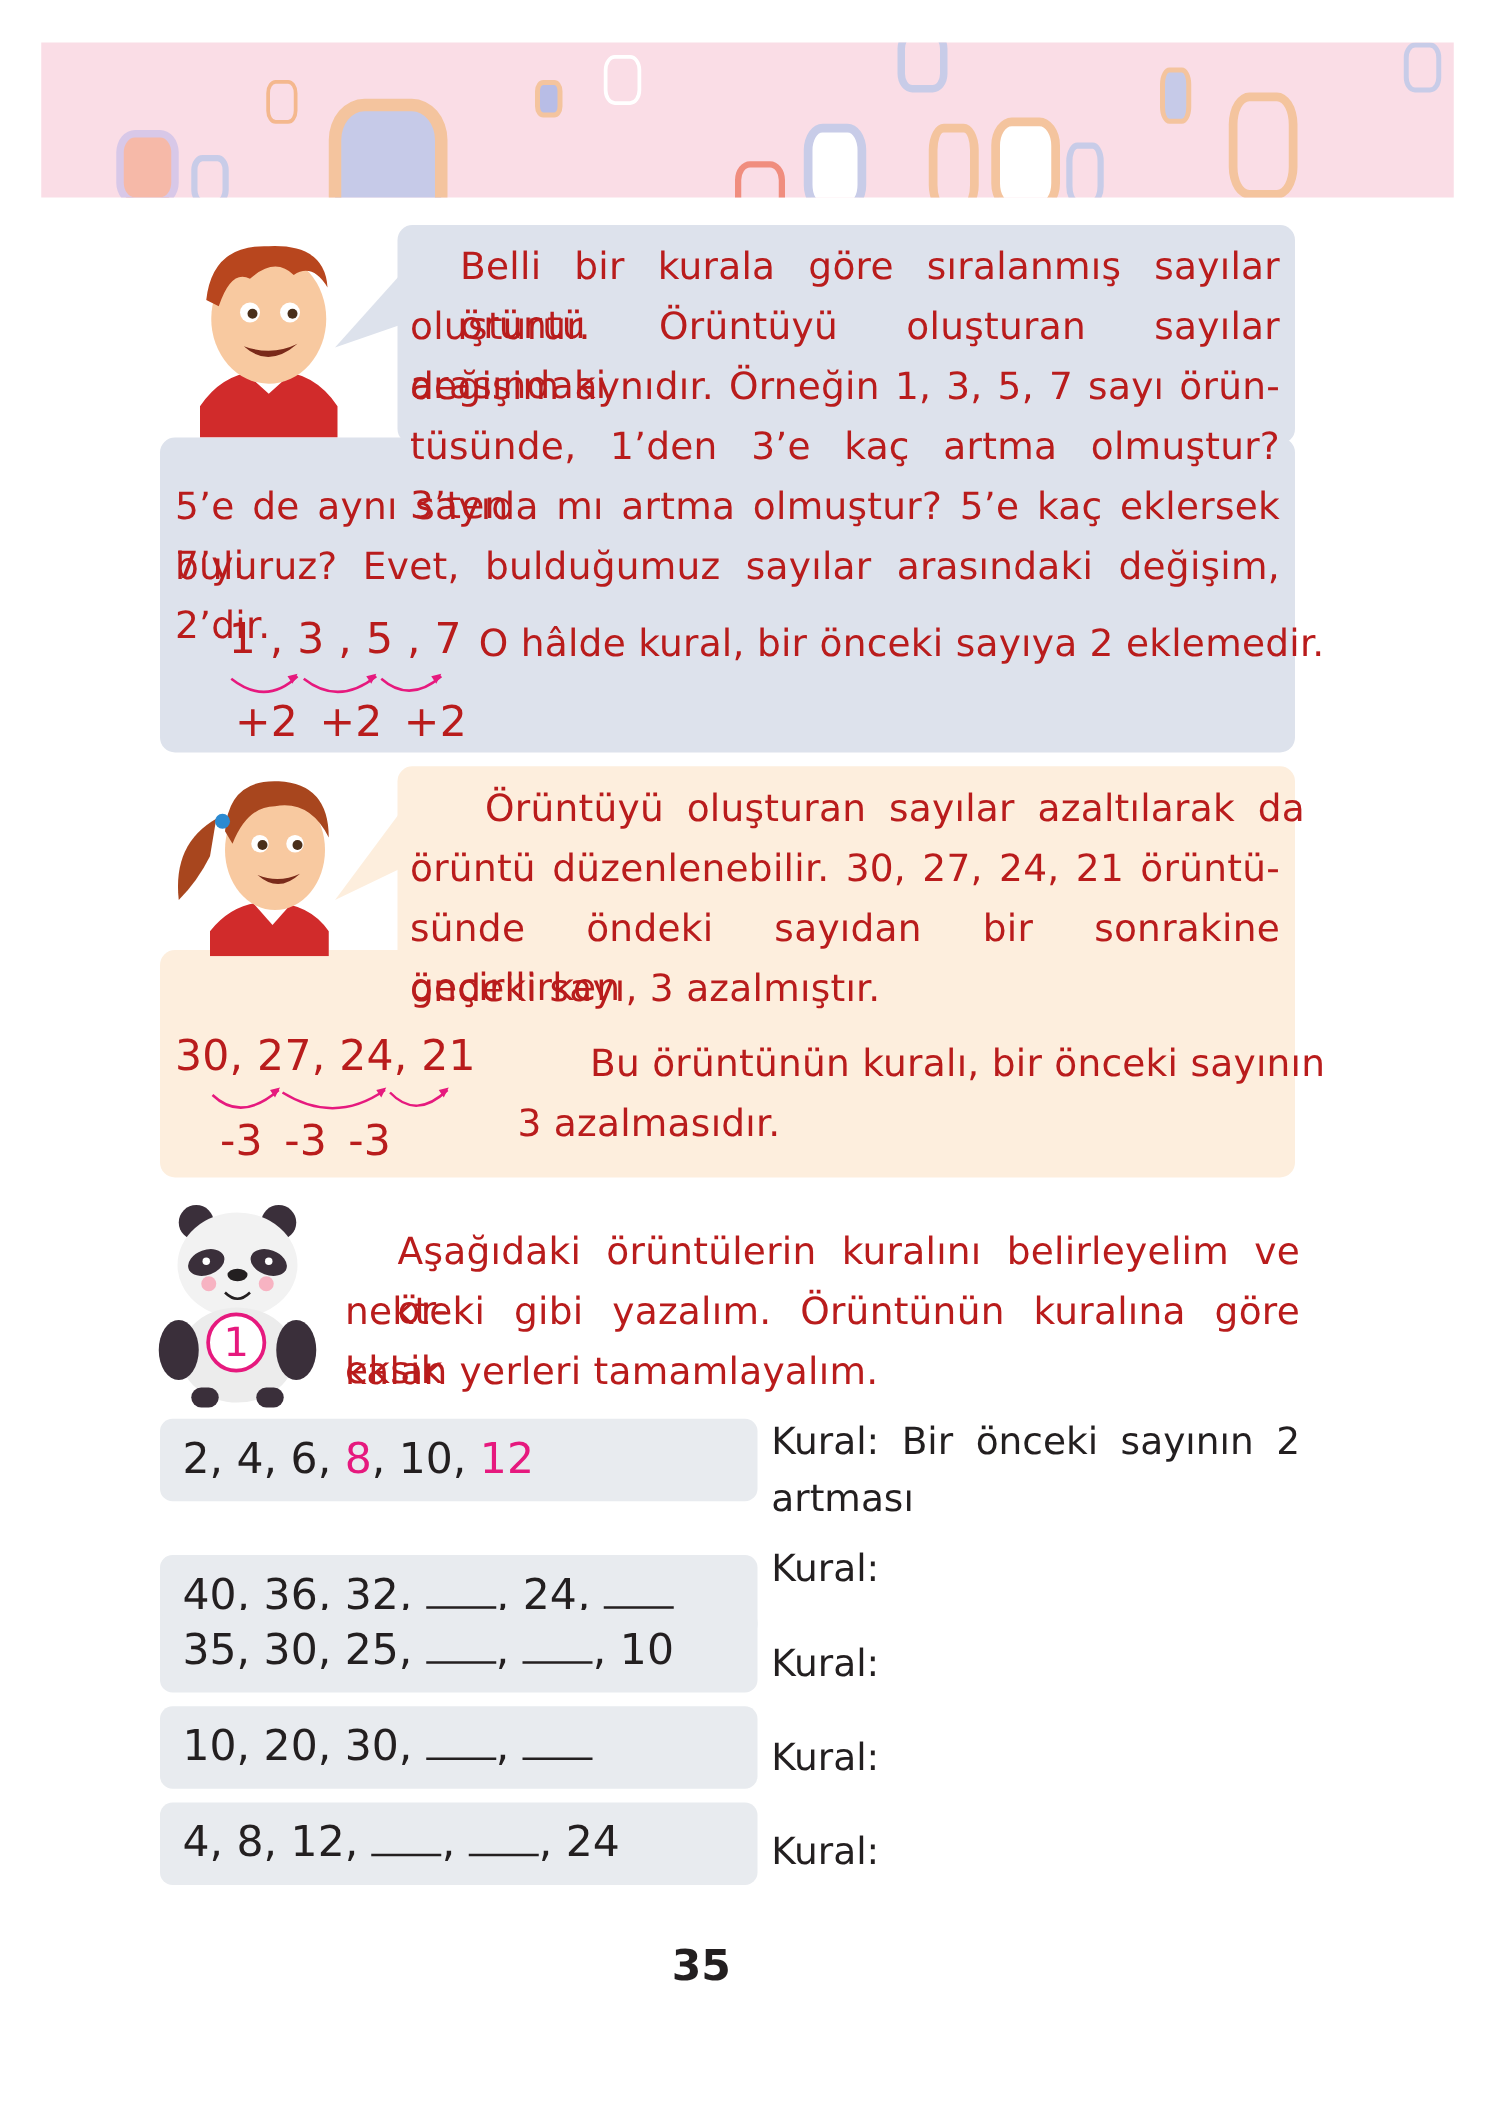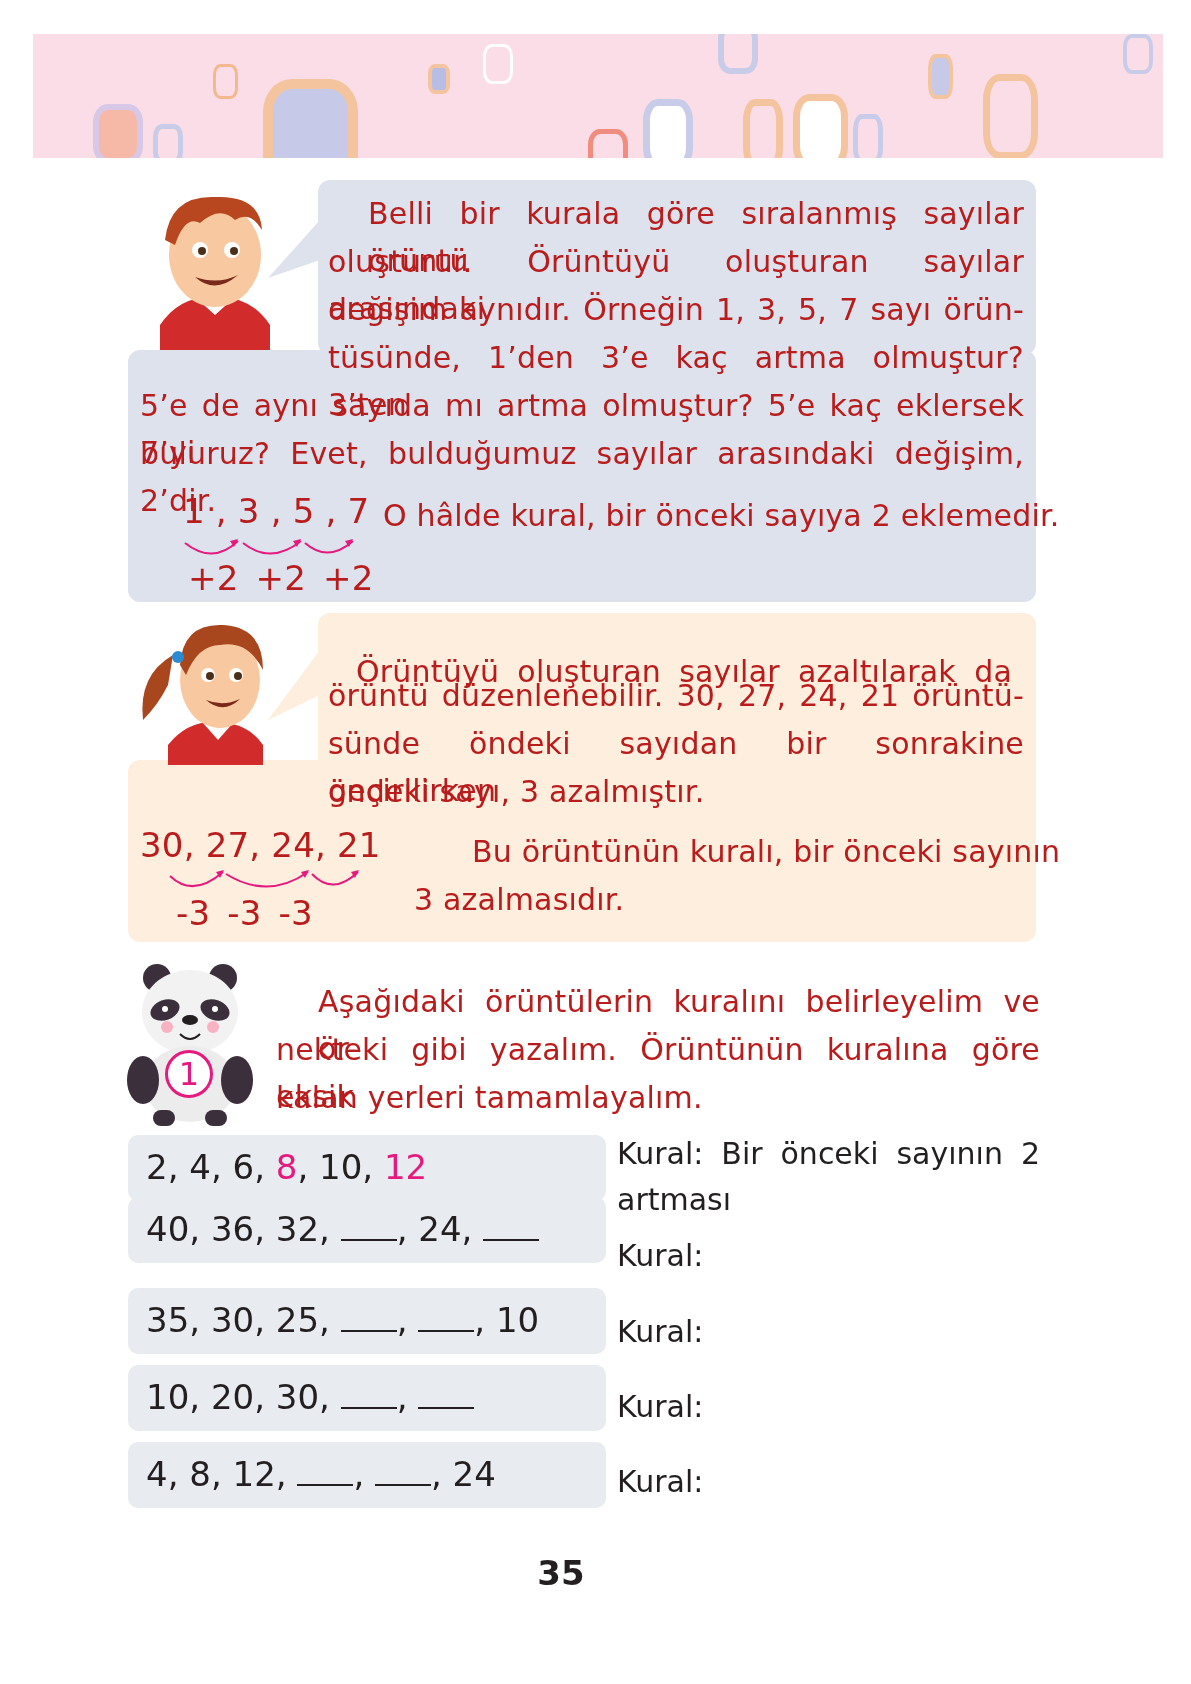--- a/index.html
+++ b/index.html
@@ -113,21 +113,21 @@
       <circle cx="82" cy="61" r="4" fill="#4a2f1a"></circle>
     <circle cx="108" cy="60" r="7" fill="#fff"></circle>
       <circle cx="110" cy="61" r="4" fill="#4a2f1a"></circle>
     <path d="M78 85 Q95 100 112 84 Q95 92 78 85Z" fill="#7a2a1a"></path>
   </svg>
 </div>
 <svg style="position:absolute;left:268px;top:650px;" width="52" height="70">
     <path d="M52 0 L0 70 L52 45 Z" fill="#fdeedd"></path>
   </svg>
 
-<div class="text just" style="left:356px;top:624px;width:656px;margin-top:24px;">Örüntüyü oluşturan sayılar azaltılarak da</div>
+<div class="text just" style="left:388px;top:624px;width:656px;">Örüntüyü oluşturan sayılar azaltılarak da</div>
 <div class="text just" style="left:328px;top:672px;width:696px;">örüntü düzenlenebilir. 30, 27, 24, 21 örüntü-</div>
 <div class="text just" style="left:328px;top:720px;width:696px;">sünde öndeki sayıdan bir sonrakine geçirilirken</div>
 <div class="text" style="left:328px;top:768px;">öndeki sayı, 3 azalmıştır.</div>
 <div class="text" style="left:140px;top:822px;font-size:34px;">30, 27, 24, 21</div>
 <div class="text" style="left:472px;top:828px;">Bu örüntünün kuralı, bir önceki sayının</div>
 <div class="text" style="left:414px;top:876px;">3 azalmasıdır.</div>
 <svg style="position:absolute;left:168px;top:868px;" width="200" height="36">
   <g fill="none" stroke="#e6197e" stroke-width="2">
     <path d="M2 8 Q25 30 55 4"></path>
       <path d="M58 6 Q100 32 140 4"></path>
@@ -168,21 +168,21 @@
 <div class="text" style="left:276px;top:1074px;text-align:right;">kalan yerleri tamamlayalım.</div>
 
 <div class="seqbox" style="top:1135px;">
   <div class="seqtext">
     <span>2, 4, 6, </span><span class="pink">8</span><span>, 10, </span><span class="pink">12</span>
   </div>
 </div>
 <div class="kural" style="top:1130px;width:423px;text-align:justify;text-align-last:justify;">Kural: Bir önceki sayının 2</div>
 <div class="kural" style="top:1176px;">artması</div>
 
-<div class="seqbox" style="top:1197px;">
+<div class="seqbox" style="top:1244px;">
   <div class="seqtext">
     <span>40, 36, 32, </span><span class="blank"></span><span>, 24, </span><span class="blank"></span>
   </div>
 </div>
 <div class="kural" style="top:1232px;">Kural:</div>
 
 <div class="seqbox" style="top:1288px;">
   <div class="seqtext">
     <span>35, 30, 25, </span><span class="blank"></span><span>, </span><span class="blank"></span><span>, 10</span>
   </div>

